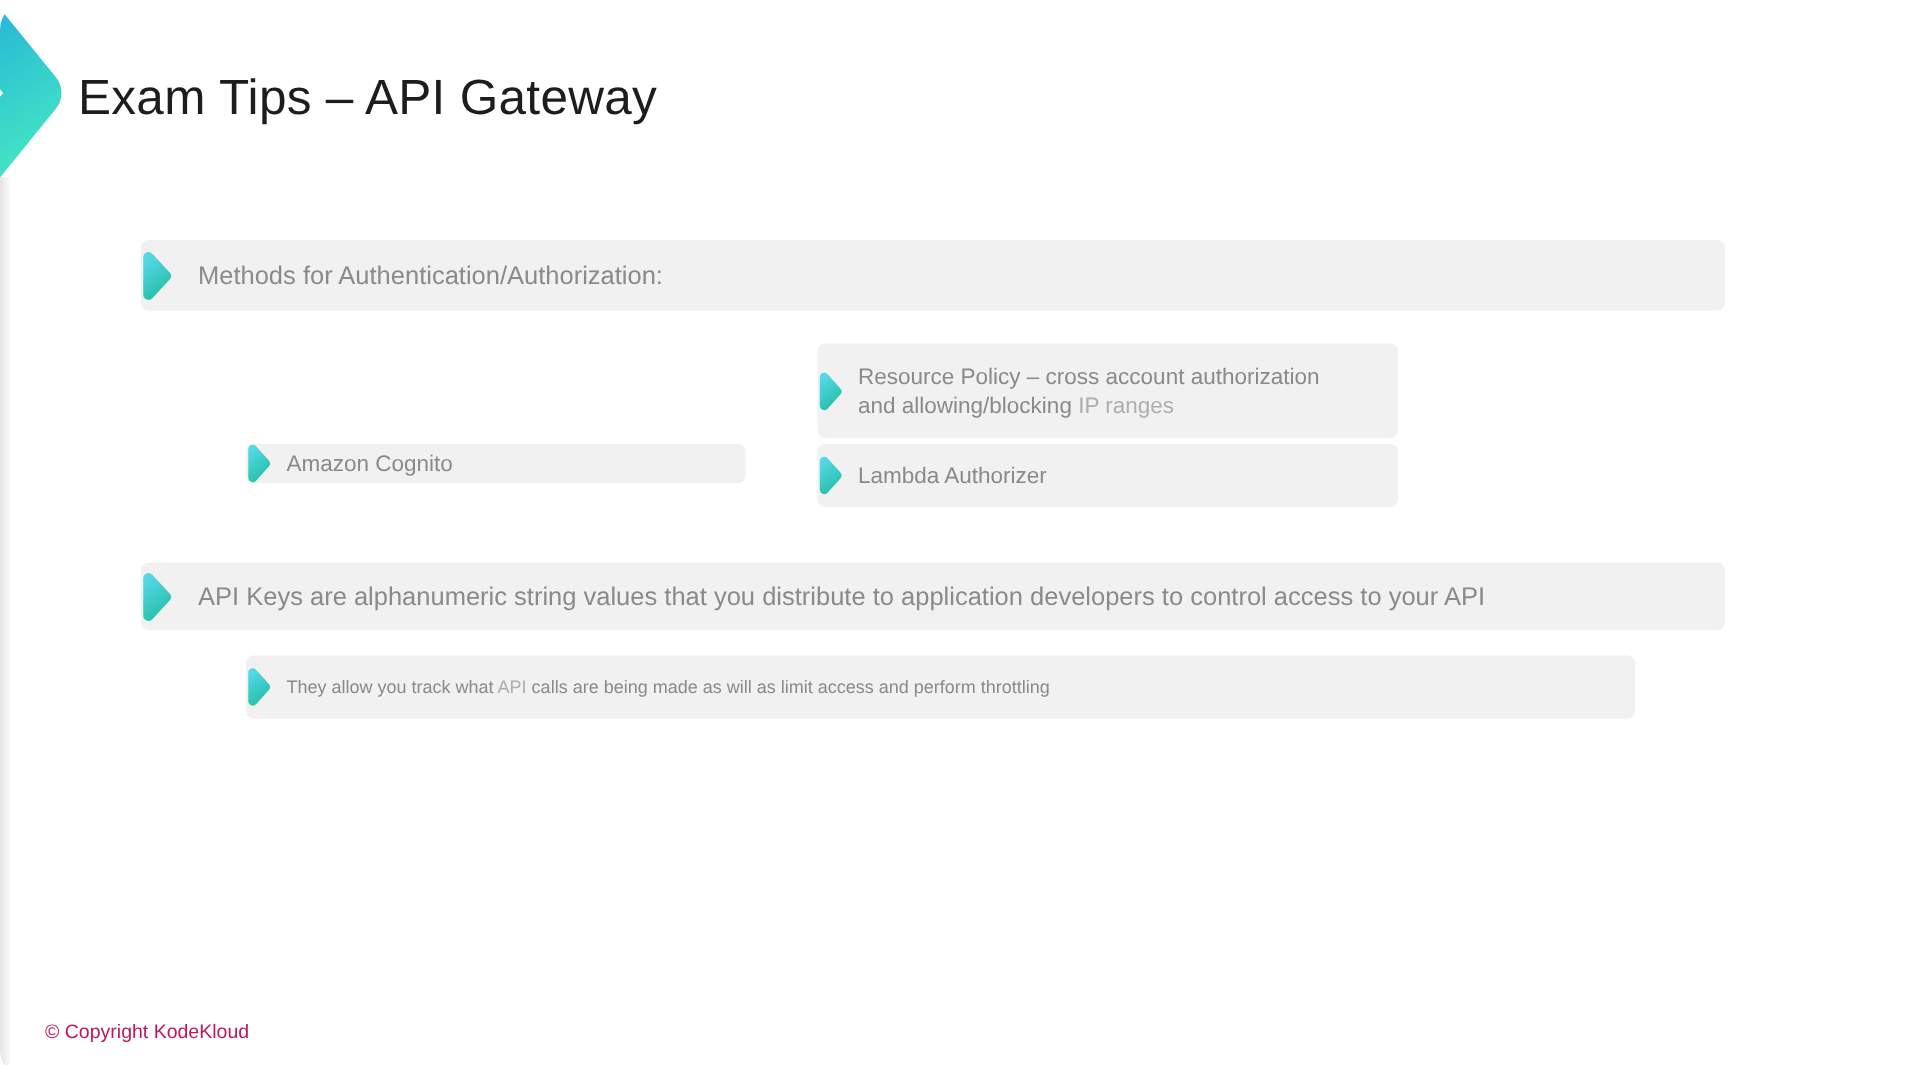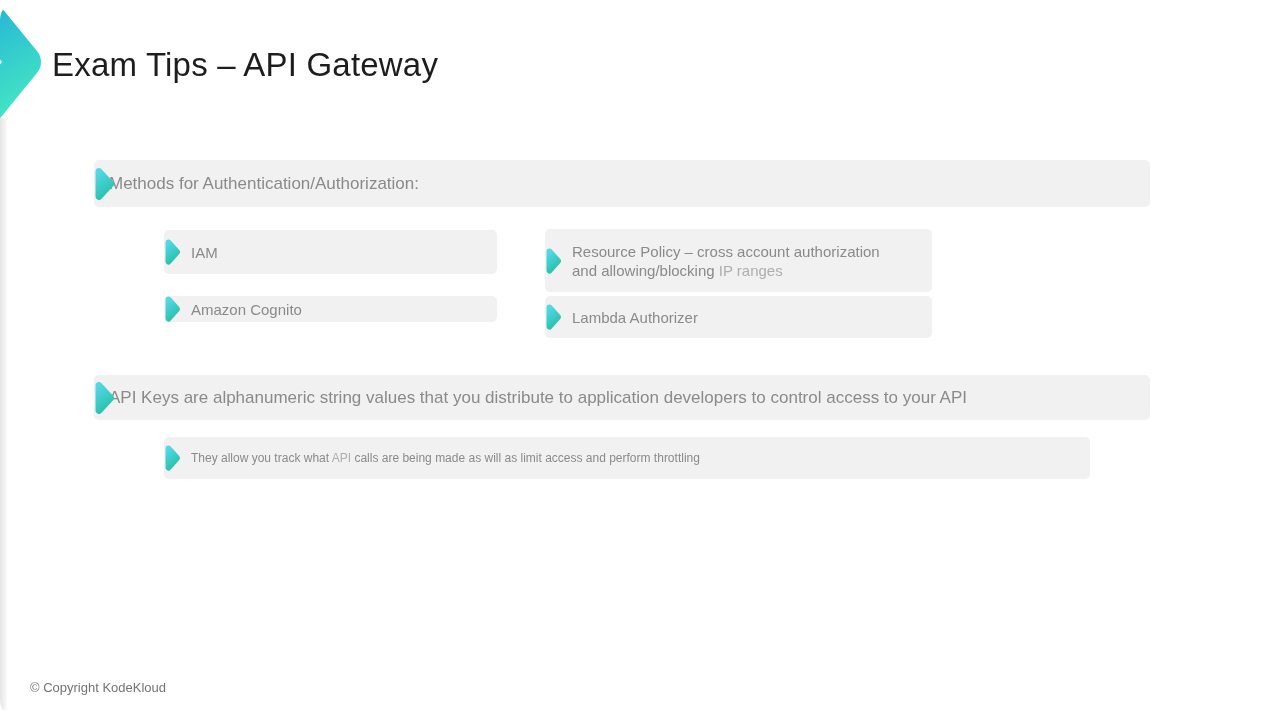--- a/index.html
+++ b/index.html
@@ -49,42 +49,42 @@
     color: #8a8a8a;
     display: flex;
     align-items: center;
   }
   .bar > svg.chev {
     position: absolute;
     left: 1px;
     top: 50%;
     transform: translateY(-50%);
   }
-  .bar .txt { padding-left: 15px; }
+  .bar .txt { padding-left: 38px; }
   .bar.sub .txt { padding-left: 27px; }
 
   .light { color: #aeaeae; }
 
   #bar-header   { left: 94px;  top: 160px; width: 1056px; height: 47px; font-size: 17px; }
   #bar-iam      { left: 164px; top: 230px; width: 333px;  height: 44px; font-size: 15px; }
   #bar-respolicy{ left: 545px; top: 229px; width: 387px;  height: 63px; font-size: 15px; }
   #bar-respolicy .txt { line-height: 19px; width: 332px; }
   #bar-cognito  { left: 164px; top: 296px; width: 333px;  height: 26px; font-size: 15px; }
   #bar-lambda   { left: 545px; top: 296px; width: 387px;  height: 42px; font-size: 15px; }
   #bar-apikeys  { left: 94px;  top: 375px; width: 1056px; height: 45px; font-size: 17px; }
   #bar-track    { left: 164px; top: 437px; width: 926px;  height: 42px; font-size: 12px; }
   #bar-usage    { left: 94px;  top: 499px; width: 1056px; height: 50px; font-size: 17px; }
   #bar-usage .txt { line-height: 22px; }
 
   .footer {
     position: absolute;
     left: 30px;
     top: 680px;
     font-size: 13px;
-    color: #737373;
+    color: #be185d;
   }
 </style>
 </head>
 <body>
 
 <div class="slide">
 
   <svg width="0" height="0" style="position:absolute" aria-hidden="true">
     <defs>
       <linearGradient id="gradBig" x1="0" y1="0" x2="0.25" y2="1">
@@ -106,26 +106,20 @@
 
   <div class="title">Exam Tips – API Gateway</div>
 
   <div class="bar" id="bar-header">
     <svg class="chev" width="21" height="35" viewBox="0 0 21 35">
       <polygon points="4,5 15.5,17.5 4,30" fill="url(#gradBul)" stroke="url(#gradBul)" stroke-width="7" stroke-linejoin="round"></polygon>
     </svg>
     <div class="txt">Methods for Authentication/Authorization:</div>
   </div>
 
-  <div class="bar sub" id="bar-iam">
-    <svg class="chev" width="17" height="28" viewBox="0 0 17 28">
-      <polygon points="3.5,4.5 12,14 3.5,23.5" fill="url(#gradBul)" stroke="url(#gradBul)" stroke-width="6" stroke-linejoin="round"></polygon>
-    </svg>
-    <div class="txt">IAM</div>
-  </div>
 
   <div class="bar sub" id="bar-respolicy">
     <svg class="chev" width="17" height="28" viewBox="0 0 17 28">
       <polygon points="3.5,4.5 12,14 3.5,23.5" fill="url(#gradBul)" stroke="url(#gradBul)" stroke-width="6" stroke-linejoin="round"></polygon>
     </svg>
     <div class="txt"><span>Resource Policy – cross account authorization and allowing/blocking </span><span class="light">IP ranges</span></div>
   </div>
 
   <div class="bar sub" id="bar-cognito">
     <svg class="chev" width="17" height="28" viewBox="0 0 17 28">

